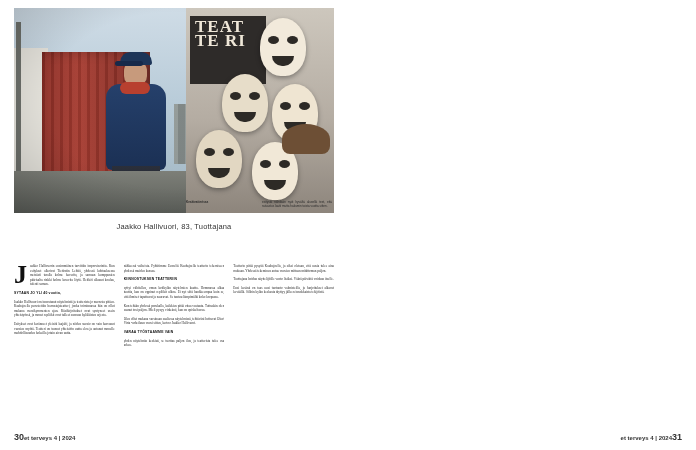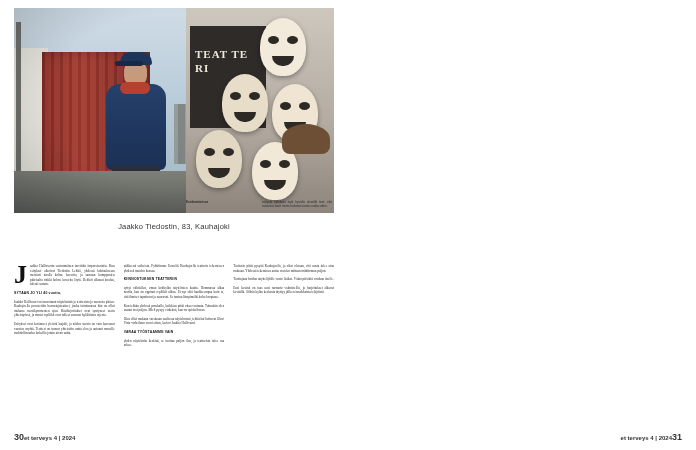--- a/index.html
+++ b/index.html
@@ -109,23 +109,23 @@
     left: 186px; top: 8px;
     width: 148px; height: 205px;
     overflow: hidden;
     background: linear-gradient(180deg, #a9a29a 0%, #8f877f 100%);
   }
   .photo-masks .mwall {
     position: absolute; left: 0; top: 0; width: 100%; height: 100%;
     background: linear-gradient(180deg, #cdc7bd 0%, #b4aca2 55%, #8d857c 100%);
   }
   .photo-masks .sign {
-    position: absolute; left: 4px; top: 18px; width: 66px; height: 60px;
-    background: #2e2b29; color: #efe7d8; font-size: 11px; line-height: 14px;
-    font-weight: bold; padding: 21px 5px; letter-spacing: 1px;
+    position: absolute; left: 4px; top: 8px; width: 66px; height: 60px;
+    background: #2e2b29; color: #efe7d8; font-size: 17px; line-height: 14px;
+    font-weight: bold; padding: 4px 5px; letter-spacing: 1px;
     font-family: "Liberation Serif", serif;
   }
   .photo-masks .mask {
     position: absolute; width: 46px; height: 58px; border-radius: 50% 50% 45% 45%;
     background: #f2eadb; box-shadow: 0 2px 5px rgba(0,0,0,.35);
   }
   .photo-masks .mask::before, .photo-masks .mask::after {
     content: ""; position: absolute; top: 18px; width: 11px; height: 8px;
     border-radius: 50%; background: #2d2a26;
   }
@@ -244,21 +244,21 @@
     </div>
 
     <div class="caption-small caption-left">
       <div class="cap-inner">
         <div class="capname">Kesäteatterissa</div>
         <div>esitystä nähdään nyöt hyvältä alueellä teet, että ratsastus laatii mutta hakumin toista vuotta sitten.</div>
       </div>
     </div>
 
     <div class="byline">
-      <div class="kicker">Jaakko Tiedostin, 83, Kauhajoki</div>
+      <div class="kicker">Jaakko Hallivuori, 83, Tuottajana</div>
     </div>
 
     <div class="left-cols">
       <div class="col">
         <p class="lead"><span class="dropcap">J</span><span>aakko Hallivuorin ensimmäinen tarvittiin improvisointia. Kun esitykset alkoivat Tiedostin Lehtiä, yhdessä kohtauksessa metsästi taralla kolme kaverita, ja samaan kumppanien päärisalta rinkki kolme kaverita löytä. Heitköi alkanut koulua, tulenti saman.</span></p>
         <p class="subhead">SYTÄÄN JO YLI 40 vuotta,</p>
         <p>Jaakko Hallivuori on innostunut näytelmistä ja teatterista jo nuoresta pitäen. Kauhajoella perustettiin harrastajateatteri, jonka toiminnassa hän on ollut mukana vuosikymmenten ajan. Käsikirjoitukset ovat syntyneet usein yhteistyössä, ja monet repliikit ovat tulleet suoraan kyläläisten arjesta.</p>
         <p>Esitykset ovat keränneet yleisöä laajalti, ja niiden suosio on vain kasvanut vuosien myötä. Teatteri on tuonut yhteisöön uutta eloa ja antanut monelle mahdollisuuden kokeilla jotain aivan uutta.</p>
       </div>
       <div class="col">

